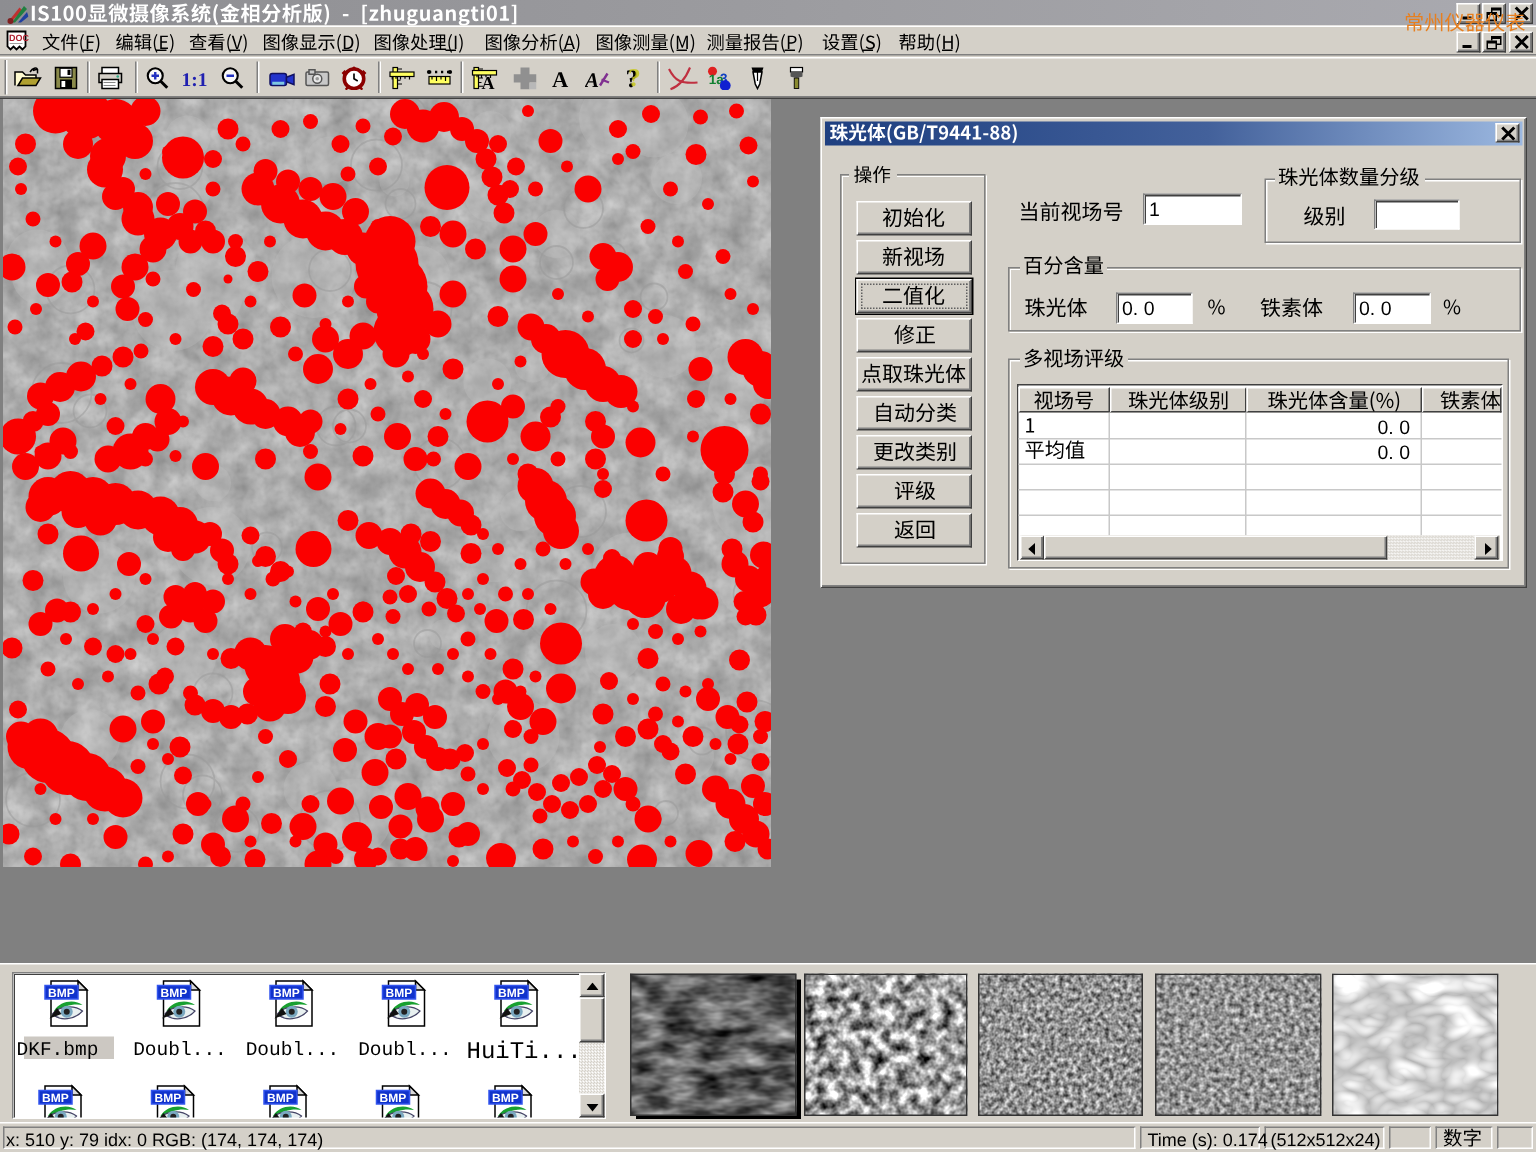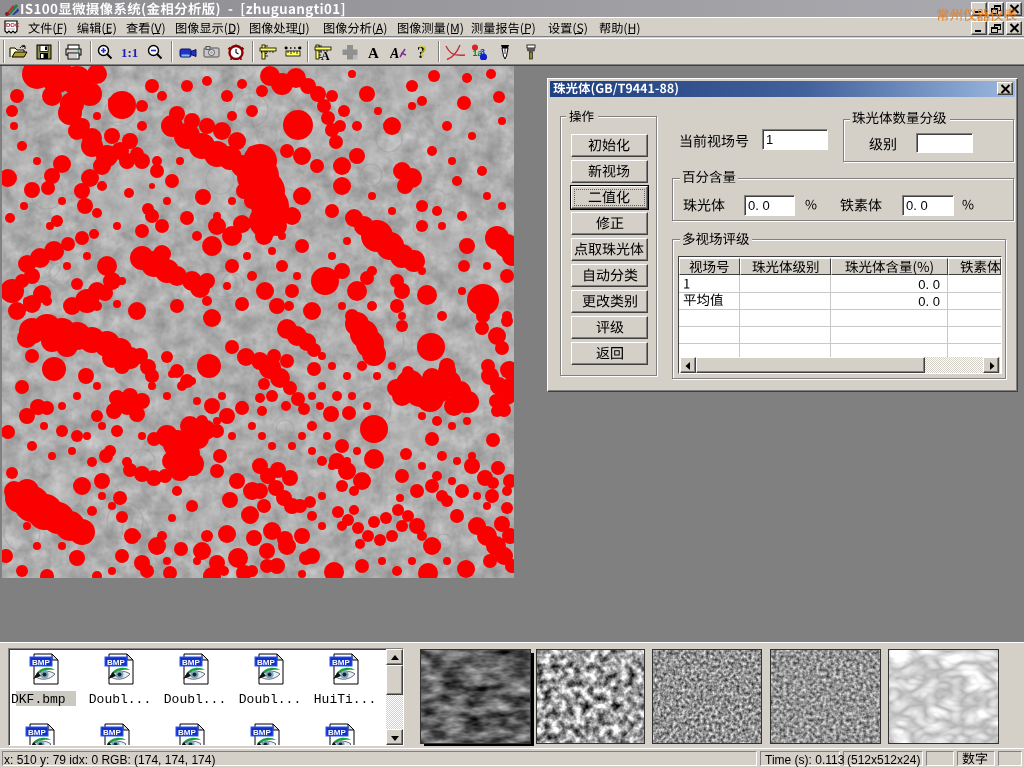--- a/index.html
+++ b/index.html
@@ -1046,21 +1046,21 @@
 <path d="M7 24 C12 18 22 18 27 22 C22 28 12 29 7 24 Z" fill="#e8f0f0" stroke="#446" stroke-width="0.8"></path>
 <circle cx="16.5" cy="22.5" r="4" fill="#7aa8c0"></circle>
 <circle cx="16.5" cy="22.5" r="2" fill="#222"></circle>
 <path d="M5 27 L10 20 L13 24 Z" fill="#111"></path>
 </svg>
 <div class="abs" style="left:16px;top:691px;width:60px;height:15px;background:#ccc8c2"></div>
 <div class="abs" style="left:11px;top:692px;width:68px;font-family:'Liberation Mono';font-size:13px">DKF.bmp</div>
 <div class="abs" style="left:86px;top:692px;width:68px;text-align:center;font-family:'Liberation Mono';font-size:13px">Doubl...</div>
 <div class="abs" style="left:161px;top:692px;width:68px;text-align:center;font-family:'Liberation Mono';font-size:13px">Doubl...</div>
 <div class="abs" style="left:236px;top:692px;width:68px;text-align:center;font-family:'Liberation Mono';font-size:13px">Doubl...</div>
-<div class="abs" style="left:311px;top:692px;width:68px;text-align:center;font-family:'Liberation Mono';font-size:13px">HuiTi...</div>
+<div class="abs" style="left:311px;top:692px;width:68px;text-align:right;font-family:'Liberation Mono';font-size:16px">HuiTi...</div>
 <div class="abs" style="left:24px;top:722px;width:34px;height:23px;overflow:hidden"><svg style="left:0px;top:0px" width="34" height="34" viewBox="0 0 34 34">
 <path d="M6 2 H24 L30 8 V32 H6 Z" fill="#fff" stroke="#000" stroke-width="1"></path>
 <path d="M24 2 L24 8 H30 Z" fill="#d8d8d8" stroke="#000" stroke-width="1"></path>
 <rect x="2" y="5" width="22" height="9" fill="#1133cc" stroke="#3355ee"></rect>
 <text x="4" y="12.5" font-family="Liberation Sans" font-weight="bold" font-size="8" fill="#fff">BMP</text>
 <path d="M8 22 C12 15 22 14 27 18 C22 17 14 18 10 23 Z" fill="#18a030"></path>
 <path d="M7 24 C12 18 22 18 27 22 C22 28 12 29 7 24 Z" fill="#e8f0f0" stroke="#446" stroke-width="0.8"></path>
 <circle cx="16.5" cy="22.5" r="4" fill="#7aa8c0"></circle>
 <circle cx="16.5" cy="22.5" r="2" fill="#222"></circle>
 <path d="M5 27 L10 20 L13 24 Z" fill="#111"></path>
@@ -1172,16 +1172,16 @@
     <rect x="0.5" y="0.5" width="110" height="94" fill="none" stroke="#333"></rect>
   </svg>
 <div class="abs" style="left:0;top:748px;width:1024px;height:20px;background:#d4d0c8;border-top:1px solid #fff"></div>
 <div class="abs" style="left:2px;top:751px;width:755px;height:15px;border:1px solid;border-color:#808080 #fff #fff #808080"></div>
 <div class="abs" style="left:760px;top:751px;width:80px;height:15px;border:1px solid;border-color:#808080 #fff #fff #808080"></div>
 <div class="abs" style="left:843px;top:751px;width:80px;height:15px;border:1px solid;border-color:#808080 #fff #fff #808080"></div>
 <div class="abs" style="left:926px;top:751px;width:28px;height:15px;border:1px solid;border-color:#808080 #fff #fff #808080"></div>
 <div class="abs" style="left:957px;top:751px;width:38px;height:15px;border:1px solid;border-color:#808080 #fff #fff #808080"></div>
 <div class="abs" style="left:998px;top:751px;width:24px;height:15px;border:1px solid;border-color:#808080 #fff #fff #808080"></div>
 <div class="abs" style="left:4px;top:753px;font-size:12px;color:#000">x: 510 y: 79  idx: 0  RGB: (174, 174, 174)</div>
-<div class="abs" style="left:765px;top:753px;font-size:12px">Time (s): 0.113</div>
+<div class="abs" style="left:765px;top:753px;font-size:12px">Time (s): 0.174</div>
 <div class="abs" style="left:847px;top:753px;font-size:12px">(512x512x24)</div>
 <svg style="position:absolute;left:962px;top:752px;overflow:visible" width="28" height="15">
     <path transform="translate(0,11.4)" d="M5.8 -10.7C5.5 -10.2 5.1 -9.4 4.8 -8.9L5.4 -8.6C5.8 -9.1 6.2 -9.7 6.6 -10.3ZM1.1 -10.3C1.5 -9.8 1.8 -9 1.9 -8.6L2.7 -8.9C2.6 -9.4 2.2 -10.1 1.9 -10.6ZM5.3 -3.4C5 -2.7 4.6 -2.1 4.1 -1.6C3.6 -1.9 3.1 -2.1 2.6 -2.3C2.8 -2.7 3 -3 3.2 -3.4ZM1.4 -2C2.1 -1.7 2.8 -1.4 3.4 -1.1C2.6 -0.5 1.6 -0.1 0.5 0.2C0.7 0.4 0.9 0.7 1 0.9C2.2 0.6 3.3 0.1 4.2 -0.7C4.7 -0.4 5.1 -0.1 5.4 0.1L6 -0.6C5.7 -0.8 5.3 -1 4.9 -1.2C5.6 -2 6.1 -2.9 6.4 -4L5.9 -4.2L5.7 -4.2H3.6L3.9 -4.9L3 -5C2.9 -4.8 2.8 -4.5 2.7 -4.2H0.9V-3.4H2.3C2 -2.9 1.7 -2.4 1.4 -2ZM3.3 -10.9V-8.5H0.7V-7.7H3C2.4 -6.9 1.4 -6 0.5 -5.7C0.7 -5.5 0.9 -5.1 1 -4.9C1.8 -5.3 2.7 -6.1 3.3 -6.8V-5.3H4.3V-7C4.9 -6.6 5.7 -6 6 -5.7L6.5 -6.4C6.2 -6.6 5.1 -7.3 4.4 -7.7H6.9V-8.5H4.3V-10.9ZM8.2 -10.8C7.9 -8.5 7.3 -6.3 6.3 -5C6.5 -4.8 6.8 -4.5 7 -4.4C7.3 -4.9 7.6 -5.4 7.9 -6.1C8.2 -4.8 8.5 -3.6 9 -2.6C8.3 -1.4 7.3 -0.4 5.9 0.3C6 0.5 6.3 0.9 6.4 1.1C7.7 0.4 8.7 -0.5 9.5 -1.7C10.2 -0.6 11 0.3 12 0.9C12.1 0.7 12.4 0.3 12.6 0.2C11.5 -0.4 10.7 -1.4 10 -2.6C10.7 -3.9 11.2 -5.5 11.4 -7.5H12.3V-8.4H8.6C8.8 -9.1 9 -9.9 9.1 -10.7ZM10.5 -7.5C10.3 -6 10 -4.7 9.5 -3.6C9 -4.8 8.7 -6.1 8.4 -7.5Z M19 -4.7V-3.9H13.9V-3H19V-0.2C19 0 18.9 0.1 18.7 0.1C18.4 0.1 17.6 0.1 16.7 0.1C16.9 0.3 17.1 0.8 17.1 1C18.3 1 18.9 1 19.4 0.9C19.9 0.7 20 0.4 20 -0.2V-3H25.1V-3.9H20V-4.4C21.2 -5 22.3 -5.9 23.1 -6.7L22.5 -7.2L22.2 -7.2H16V-6.2H21.3C20.6 -5.7 19.7 -5.1 19 -4.7ZM18.5 -10.7C18.8 -10.4 19 -9.9 19.2 -9.6H14V-6.9H15V-8.6H24V-6.9H25V-9.6H20.3C20.1 -10 19.8 -10.6 19.5 -11Z" fill="#000"></path>
   </svg>
 </body></html>

